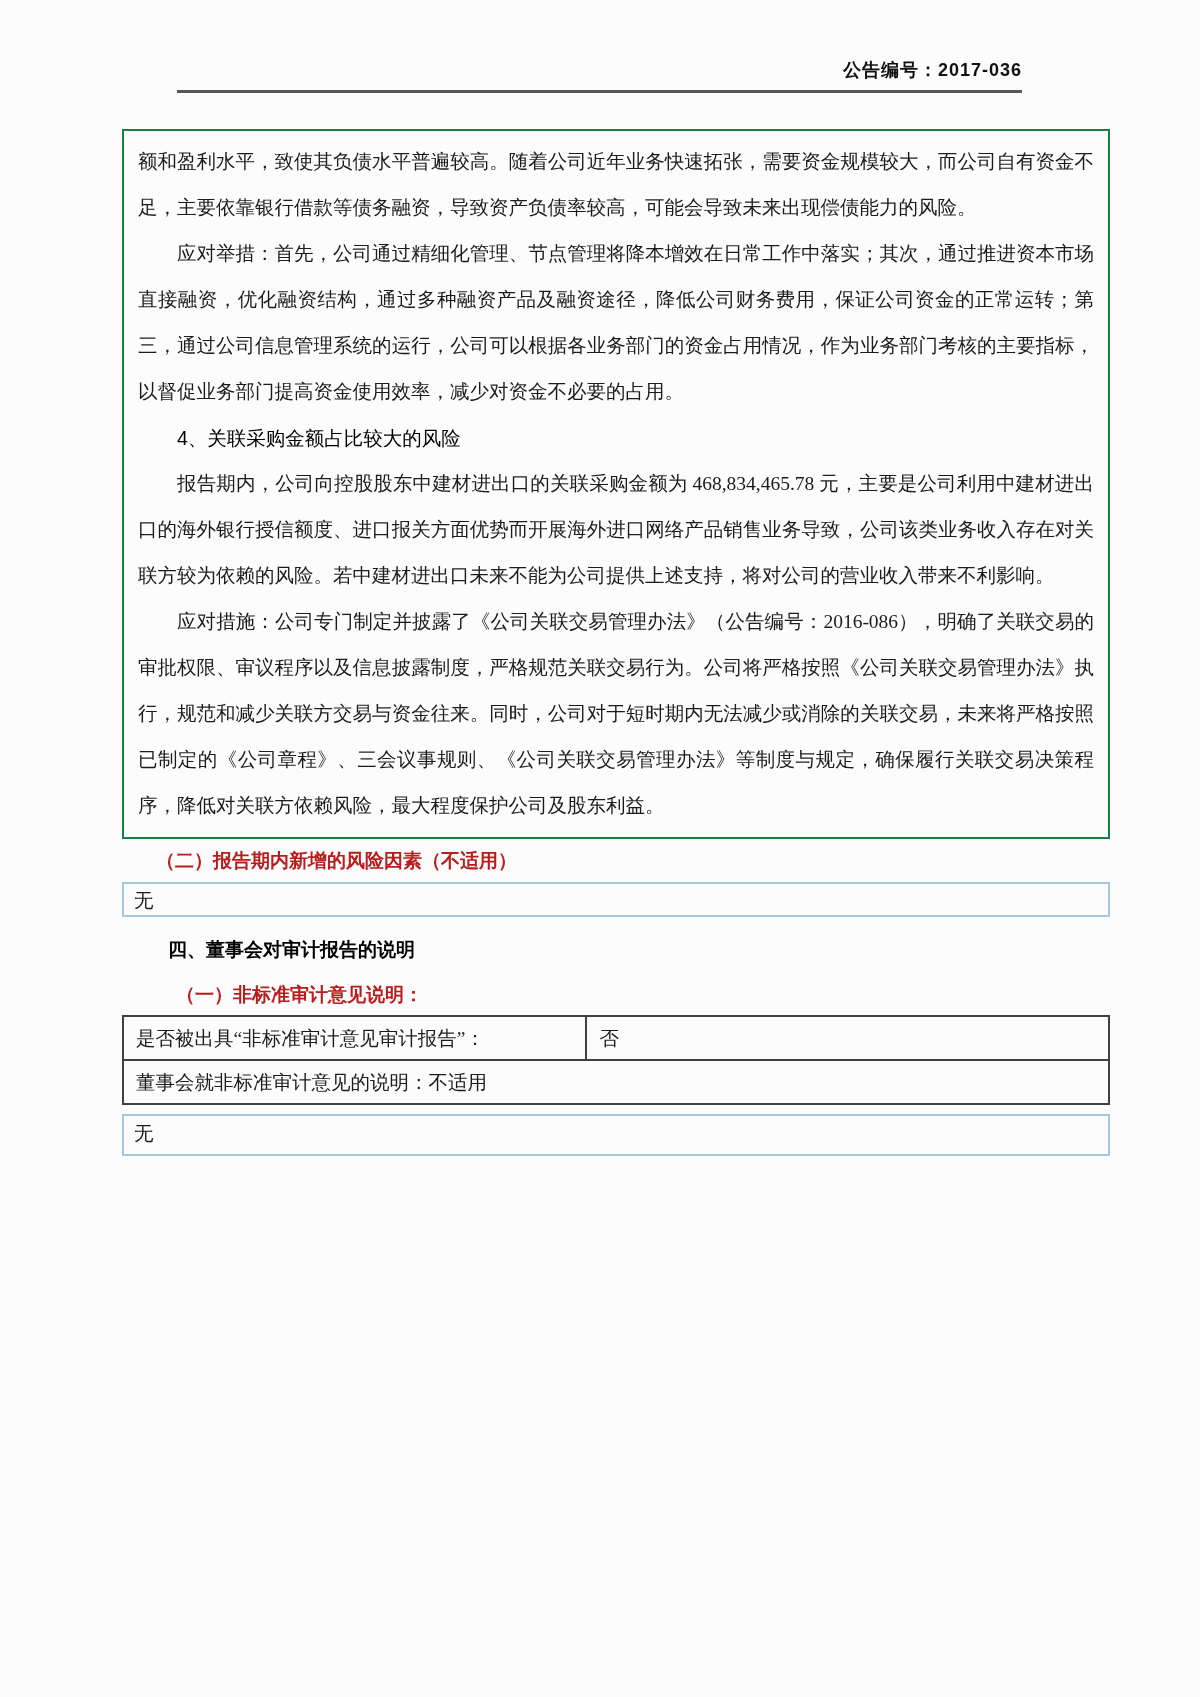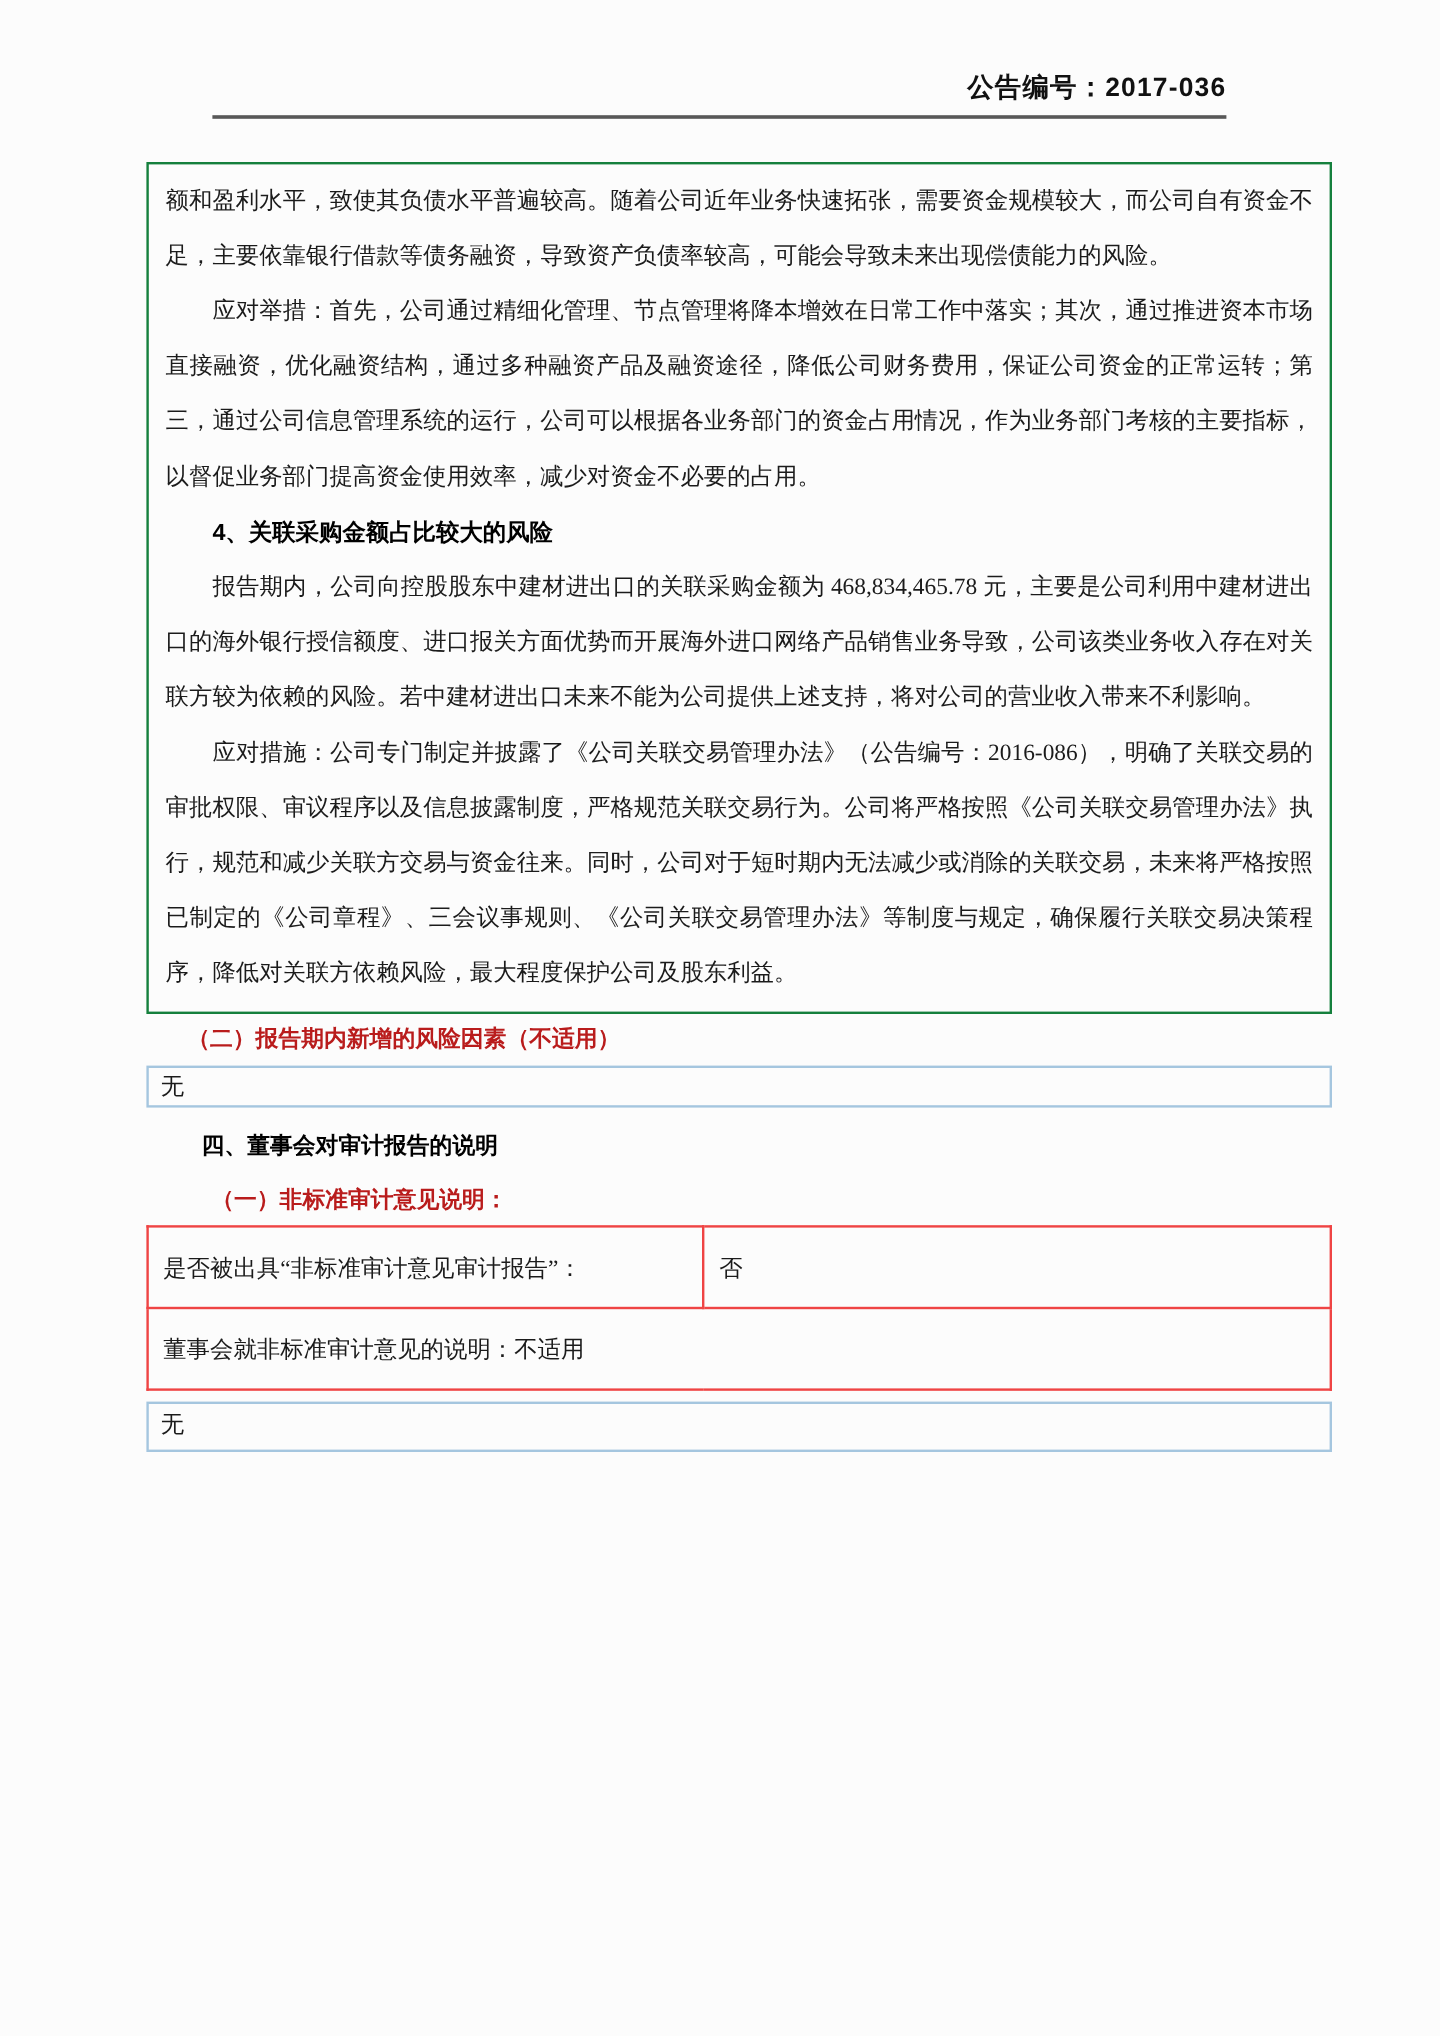--- a/index.html
+++ b/index.html
@@ -12,21 +12,21 @@
     color:#1b1b1b;
     overflow:hidden;
     box-sizing:border-box;
   }
   .hdr {
     padding-top:58px;
     width:1022px;
     text-align:right;
     font-family:"Liberation Sans","DejaVu Sans",sans-serif;
     font-weight:700;
-    font-size:22px;
+    font-size:18px;
     letter-spacing:1px;
     color:#111;
   }
   .hdr-rule {
     margin:8px 0 0 177px;
     width:845px;
     height:3px;
     background:#585858;
   }
   .content { margin-left:122px; width:988px; }
@@ -38,21 +38,21 @@
     padding:8px 14px;
     font-size:19.5px;
     line-height:46px;
     text-align:justify;
     text-justify:inter-ideograph;
     background:#fcfcfc;
   }
   .risk-box p { margin:0; }
   .indent { text-indent:2em; }
   .sub-heading-4 {
-    font-weight:700;
+    font-weight:400;
     font-family:"Liberation Sans","DejaVu Sans",sans-serif;
     color:#000;
   }
 
   .h-bold {
     font-family:"Liberation Sans","DejaVu Sans",sans-serif;
     font-weight:700;
     font-size:19px;
     color:#b91c1c;
     line-height:28px;
@@ -81,23 +81,23 @@
   .h-sub { margin-top:16px; padding-left:54px; }
 
   .audit-table {
     margin-top:6px;
     width:100%;
     border-collapse:collapse;
     font-size:19.5px;
     background:#fcfcfc;
   }
   .audit-table td {
-    border:2px solid #ef4444;
+    border:2px solid #404040;
     height:38px;
-    padding:14px 12px;
+    padding:2px 12px;
     vertical-align:middle;
   }
   .audit-table .c1 { width:47%; }
 </style>
 </head>
 <body>
 
 <div class="page">
 
   <div class="hdr">公告编号：2017-036</div>

